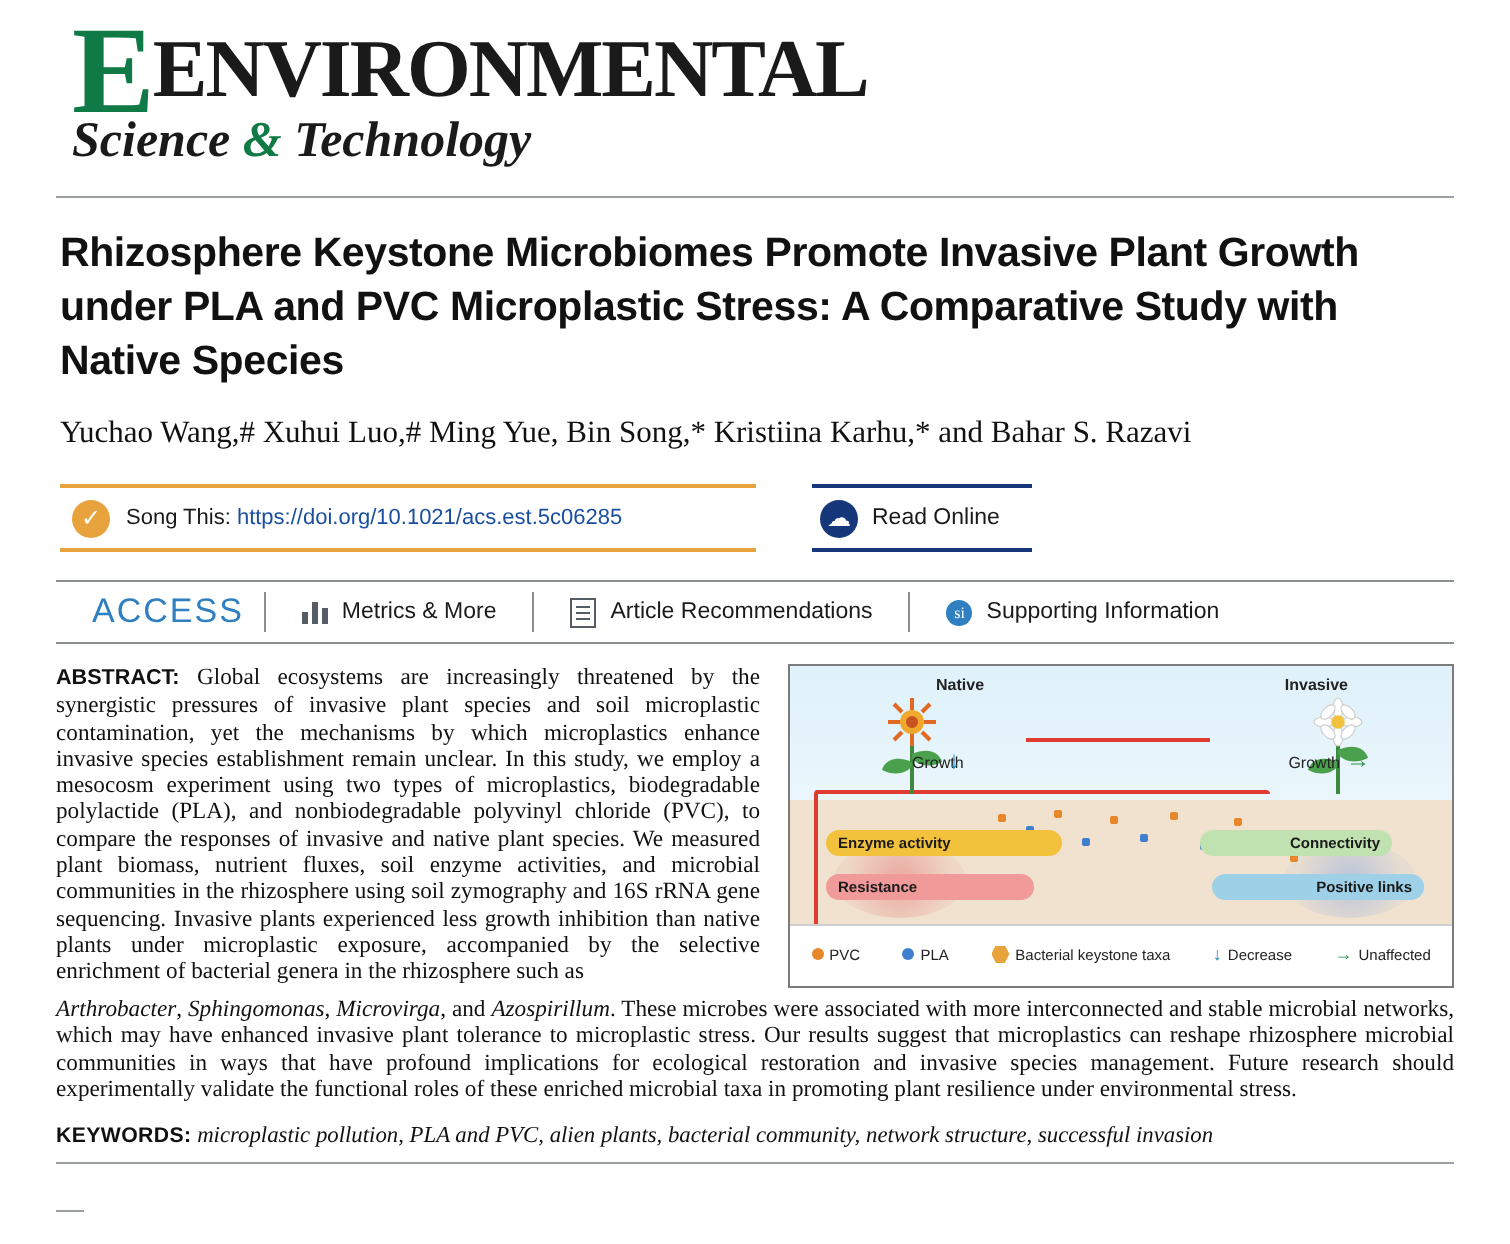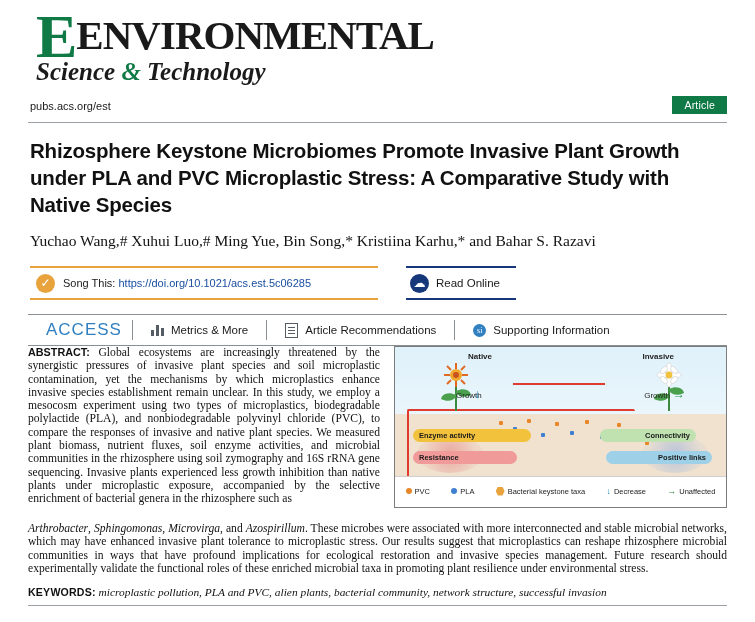--- a/index.html
+++ b/index.html
@@ -256,20 +256,21 @@
     left: 2px; top: 3px;
     width: 7px;
     height: 1px;
     background: #555c63;
     box-shadow: 0 3px 0 #555c63, 0 6px 0 #555c63;
   }
 
   
   .content {
     position: relative;
+    margin-top: 10px;
     display: flex;
     gap: 14px;
   }
   .abstract-col {
     width: 352px;
     flex: 0 0 352px;
   }
   .abstract {
     font-family: "Liberation Serif", serif;
     font-size: 11.6px;
@@ -281,21 +282,21 @@
     font-family: "Liberation Sans", sans-serif;
     font-size: 10.8px;
     font-weight: bold;
   }
   .fullwidth-tail {
     font-family: "Liberation Serif", serif;
     font-size: 11.6px;
     line-height: 13.3px;
     text-align: justify;
     color: #111111;
-    margin-top: 14px;
+    margin-top: 4px;
   }
   .fullwidth-tail i { font-style: italic; }
 
   
   .figure {
     flex: 1 1 auto;
     position: relative;
     height: 160px;
     border: 1px solid #7c7c7c;
     background: #ffffff;
@@ -484,24 +485,20 @@
     <div class="logo-block">
       <div class="logo-env">
         <span class="big-e">E</span><span>ENVIRONMENTAL</span>
       </div>
       <div class="logo-sub">
         <span>Science</span><span class="amp"> &amp; </span><span>Technology</span>
       </div>
     </div>
   </div>
 
-  <div class="urlrow">
-    <span class="url">pubs.acs.org/est</span>
-    <span class="article-badge">Article</span>
-  </div>
   <div class="rule"></div>
 
   <div class="title">Rhizosphere Keystone Microbiomes Promote Invasive Plant Growth under PLA and PVC Microplastic Stress: A Comparative Study with Native Species</div>
 
   <div class="authors">Yuchao Wang,# Xuhui Luo,# Ming Yue, Bin Song,* Kristiina Karhu,* and Bahar S. Razavi</div>
 
   <div class="citebar">
     <div class="cite-box">
       <span class="cite-check">✓</span>
       <span class="cite-text">

